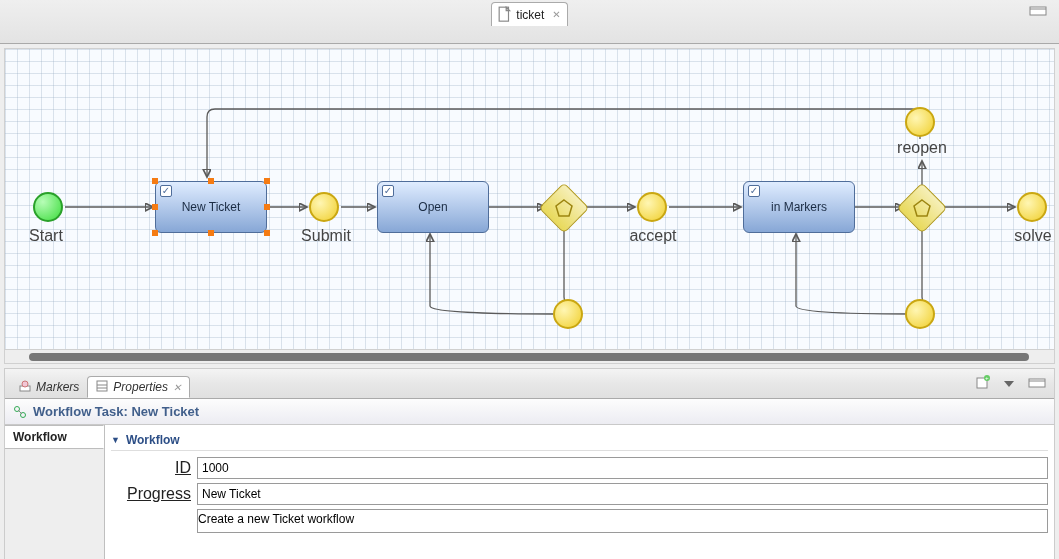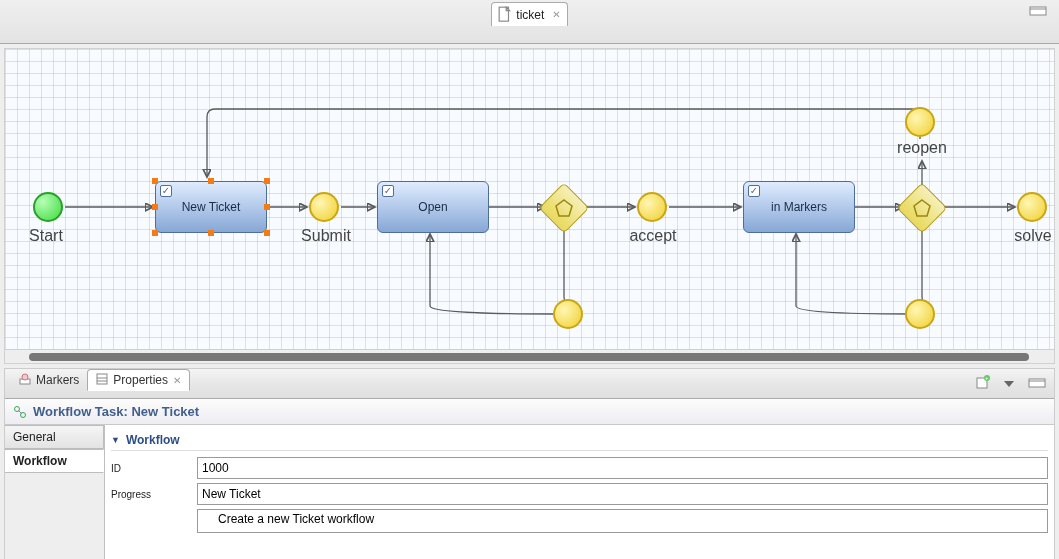--- a/index.html
+++ b/index.html
@@ -102,24 +102,25 @@
   
   svg.wires { position:absolute; inset:0; width:100%; height:100%; }
   svg.wires path, svg.wires line { stroke:#5a5a5a; stroke-width:1.3; fill:none; marker-end:url(#arrow); }
 
   
   .bottom {
     height: 196px; margin:4px; background:#f2f2f2; border:1px solid #ccc;
     display:flex; flex-direction:column;
   }
   .view-tabs {
-    height:30px; display:flex; padding:0 6px;
+    height:30px; display:flex; align-items:flex-end; padding:0 6px;
     background:linear-gradient(#f4f4f4,#e7e7e7,#e0e0e0);
     border-bottom:1px solid #aaa;
     position:relative;
+    font-style:italic;
   }
   .vtab, .vtab-active {
     display:flex; align-items:center; gap:5px; padding:2px 8px;
     height:22px; font-size:12px; color:#333;
   }
   .vtab-active { background:#fff; border:1px solid #aaa; border-bottom:1px solid #fff; border-top-left-radius:4px; border-top-right-radius:4px;}
   .view-tabs .right-icons { position:absolute; right:8px; top:6px; display:flex; gap:14px; align-items:center;}
   .tri { width:0;height:0;border-left:5px solid transparent;border-right:5px solid transparent;border-top:6px solid #666;}
 
   .title-row {
@@ -142,26 +143,26 @@
   .side .item.selected { background:#fff; font-weight:bold; border-right:1px solid #fff;}
   .form {
     flex:1; background:#fff; padding:4px 6px;
   }
   .section-hdr {
     display:flex; align-items:center; gap:6px; color:#2c4e86; font-weight:bold;
     height:22px; border-bottom:1px solid #dedede; margin-bottom:6px;
   }
   .section-hdr .caret { font-size:9px; color:#2c4e86;}
   .row { display:flex; align-items:center; gap:6px; margin:4px 0;}
-  .row label { width:80px; text-align:left; font-size:10px;}
+  .row label { width:80px; text-align:right; font-size:16px;text-decoration:underline;}
   .row input[type=text] {
     flex:1; height:22px; border:1px solid #9a9a9a; padding:2px 4px; font-size:12px; background:#fff;
   }
   .row textarea {
-    flex:1; height:24px; border:1px solid #9a9a9a; padding:2px 20px; font-size:12px; background:#fff; resize:none;
+    flex:1; height:24px; border:1px solid #9a9a9a; padding:2px 0; font-size:12px; background:#fff; resize:none;
     font-family: inherit;
   }
   .file-icon{width:12px;height:14px;display:inline-block;}
 </style>
 </head>
 <body>
 
 <div class="editor-tabs">
   <div class="tab">
     <span class="icon file-icon">
@@ -325,23 +326,20 @@
           <line x1="5" y1="5" x2="9" y2="9" stroke="#888"></line>
         </svg>
     </span>
     <span class="wt">
       <span>Workflow Task: </span><span>New Ticket</span>
     </span>
   </div>
 
   <div class="prop-body">
     <div class="side">
-      <div class="item">
-          <span>General</span>
-        </div>
       <div class="item selected">
           <span>Workflow</span>
         </div>
     </div>
     <div class="form">
       <div class="section-hdr">
         <span class="caret">▼</span>
         <span>Workflow</span>
       </div>
       <div class="row">

